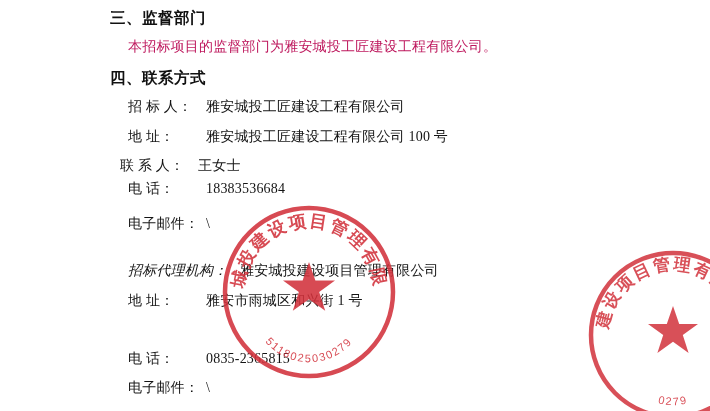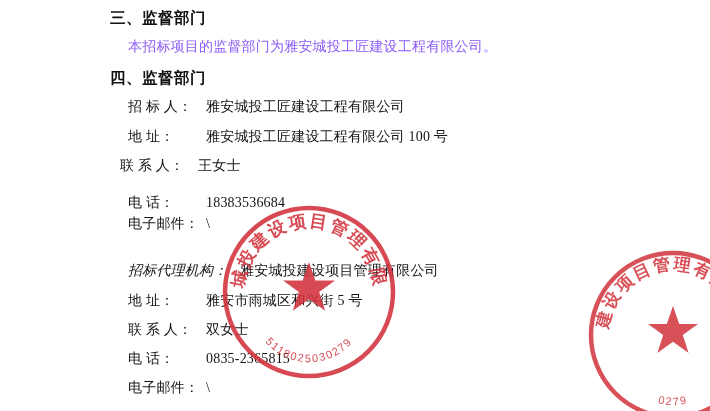--- a/index.html
+++ b/index.html
@@ -33,21 +33,21 @@
     position: absolute;
     font-size: 15.5px;
     font-weight: bold;
     letter-spacing: 0.5px;
     color: #111;
     white-space: nowrap;
   }
   .para {
     position: absolute;
     font-size: 14px;
-    color: #8b5cf6;
+    color: #be185d;
     white-space: nowrap;
     letter-spacing: 0.2px;
   }
   .field {
     position: absolute;
     font-size: 14px;
     color: #141414;
     white-space: nowrap;
     letter-spacing: 0.2px;
   }
@@ -94,53 +94,50 @@
 <body>
 
 <div id="page">
 
   <div class="content">
 
     <div class="heading" style="left:110px; top:8px;">三、监督部门</div>
 
     <div class="para" style="left:128px; top:38px;">本招标项目的监督部门为雅安城投工匠建设工程有限公司。</div>
 
-    <div class="heading" style="left:110px; top:68px;">四、监督部门</div>
+    <div class="heading" style="left:110px; top:68px;">四、联系方式</div>
 
     <div class="field" style="left:128px; top:98px;">
       <span class="lbl">招 标 人：</span><span class="val">雅安城投工匠建设工程有限公司</span>
     </div>
 
     <div class="field" style="left:128px; top:128px;">
       <span class="lbl">地    址：</span><span class="val">雅安城投工匠建设工程有限公司 100 号</span>
     </div>
 
     <div class="field" style="left:120px; top:157px;">
       <span class="lbl">联 系 人：</span><span class="val">王女士</span>
     </div>
 
-    <div class="field" style="left:128px; top:194px;">
+    <div class="field" style="left:128px; top:180px;">
       <span class="lbl">电    话：</span><span class="val">18383536684</span>
     </div>
 
     <div class="field" style="left:128px; top:215px;">
       <span class="lbl">电子邮件：</span><span class="val">\</span>
     </div>
 
     <div class="field" style="left:128px; top:262px;">
       <span class="lbl-wide">招标代理机构：</span><span class="val">雅安城投建设项目管理有限公司</span>
     </div>
 
     <div class="field" style="left:128px; top:292px;">
-      <span class="lbl">地    址：</span><span class="val">雅安市雨城区和兴街 5 号</span>
+      <span class="lbl">地    址：</span><span class="val">雅安市雨城区和兴街 1 号</span>
     </div>
 
-    <div class="field" style="left:128px; top:321px;">
-      <span class="lbl">联 系 人：</span><span class="val">双女士</span>
-    </div>
 
     <div class="field" style="left:128px; top:350px;">
       <span class="lbl">电    话：</span><span class="val">0835-2365815</span>
     </div>
 
     <div class="field" style="left:128px; top:379px;">
       <span class="lbl">电子邮件：</span><span class="val">\</span>
     </div>
 
   </div>

